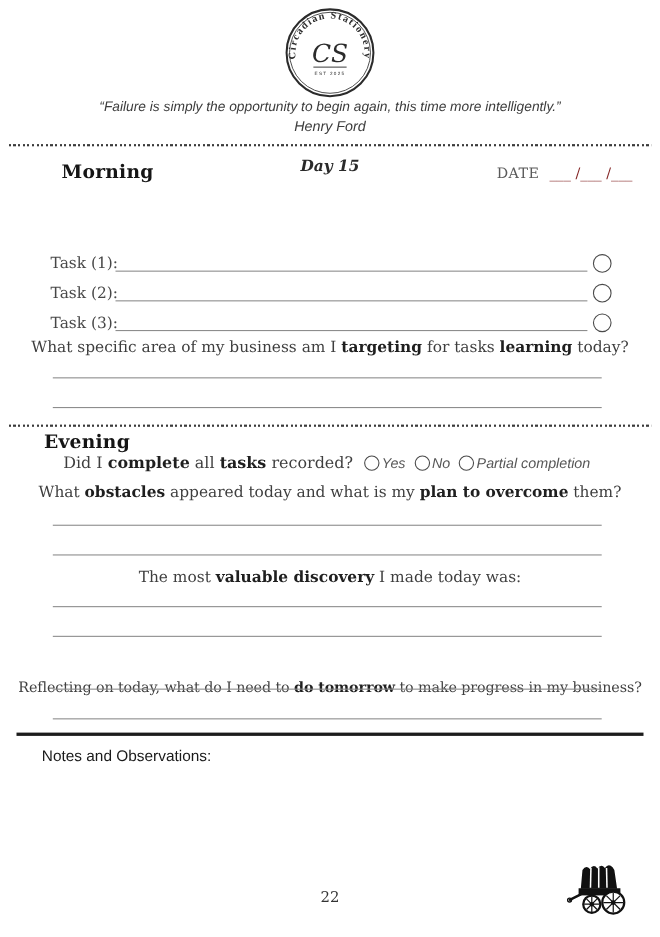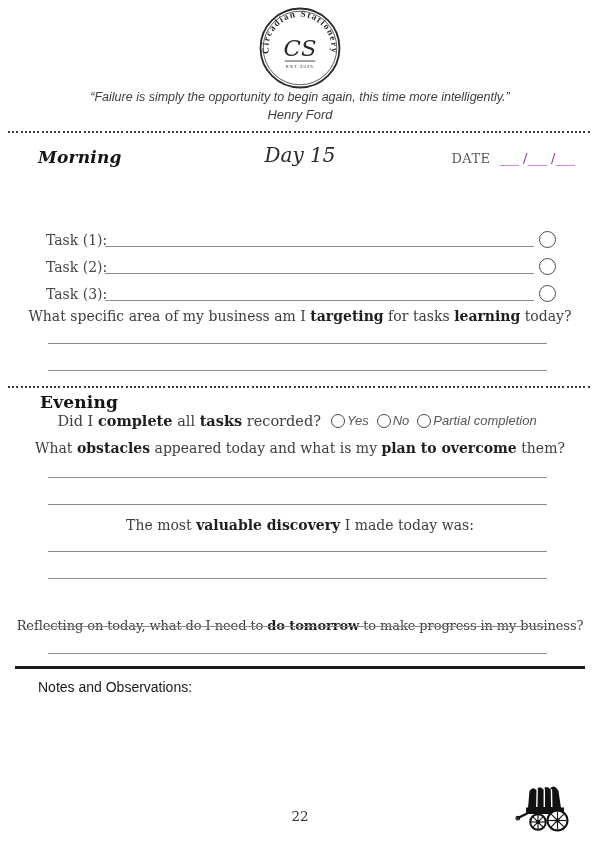--- a/index.html
+++ b/index.html
@@ -22,27 +22,27 @@
 
   
   .dotted {
     left:8px; width:584px; height:2.4px;
     background-image:repeating-linear-gradient(90deg,#3a3a3a 0 2px,transparent 2px 4.2px);
   }
   .dotted-1 { top:131px; }
   .dotted-2 { top:386px; }
 
   .section-title { font-weight:bold; font-size:17px; color:#151515; letter-spacing:.2px; }
-  .morning-title { left:38px; top:147px;font-style:italic; }
+  .morning-title { left:56px; top:147px; }
   .evening-title { left:40px; top:392px; }
 
-  .day-label { top:143px; font-style:italic; font-weight:400; font-size:20px; color:#2a2a2a; }
+  .day-label { top:143px; font-style:italic; font-weight:700; font-size:14px; color:#2a2a2a; }
 
   .date-block { top:151px; right:25px; font-size:13px; color:#5a5a5a; letter-spacing:.4px; white-space:nowrap; }
-  .date-block .blanks { letter-spacing:0; color:#a21caf;margin-top:12px; }
+  .date-block .blanks { letter-spacing:0; color:#7f1d1d;margin-top:12px; }
 
   
   .gratitude-row { left:45px; top:177px; width:495px; height:16px; display:flex; align-items:flex-end; font-size:15px; }
   .gratitude-row .lbl { white-space:nowrap; padding-bottom:0px; }
   .flex-line { flex:1 1 auto; border-bottom:1.5px solid #8d8d8d; height:100%; }
 
   .prompt { font-size:14px; color:#3e3e3e; white-space:nowrap; }
   .need-line { top:205px; }
   .targeting-line { top:308px; }
   .obstacles-line { top:440px; }

